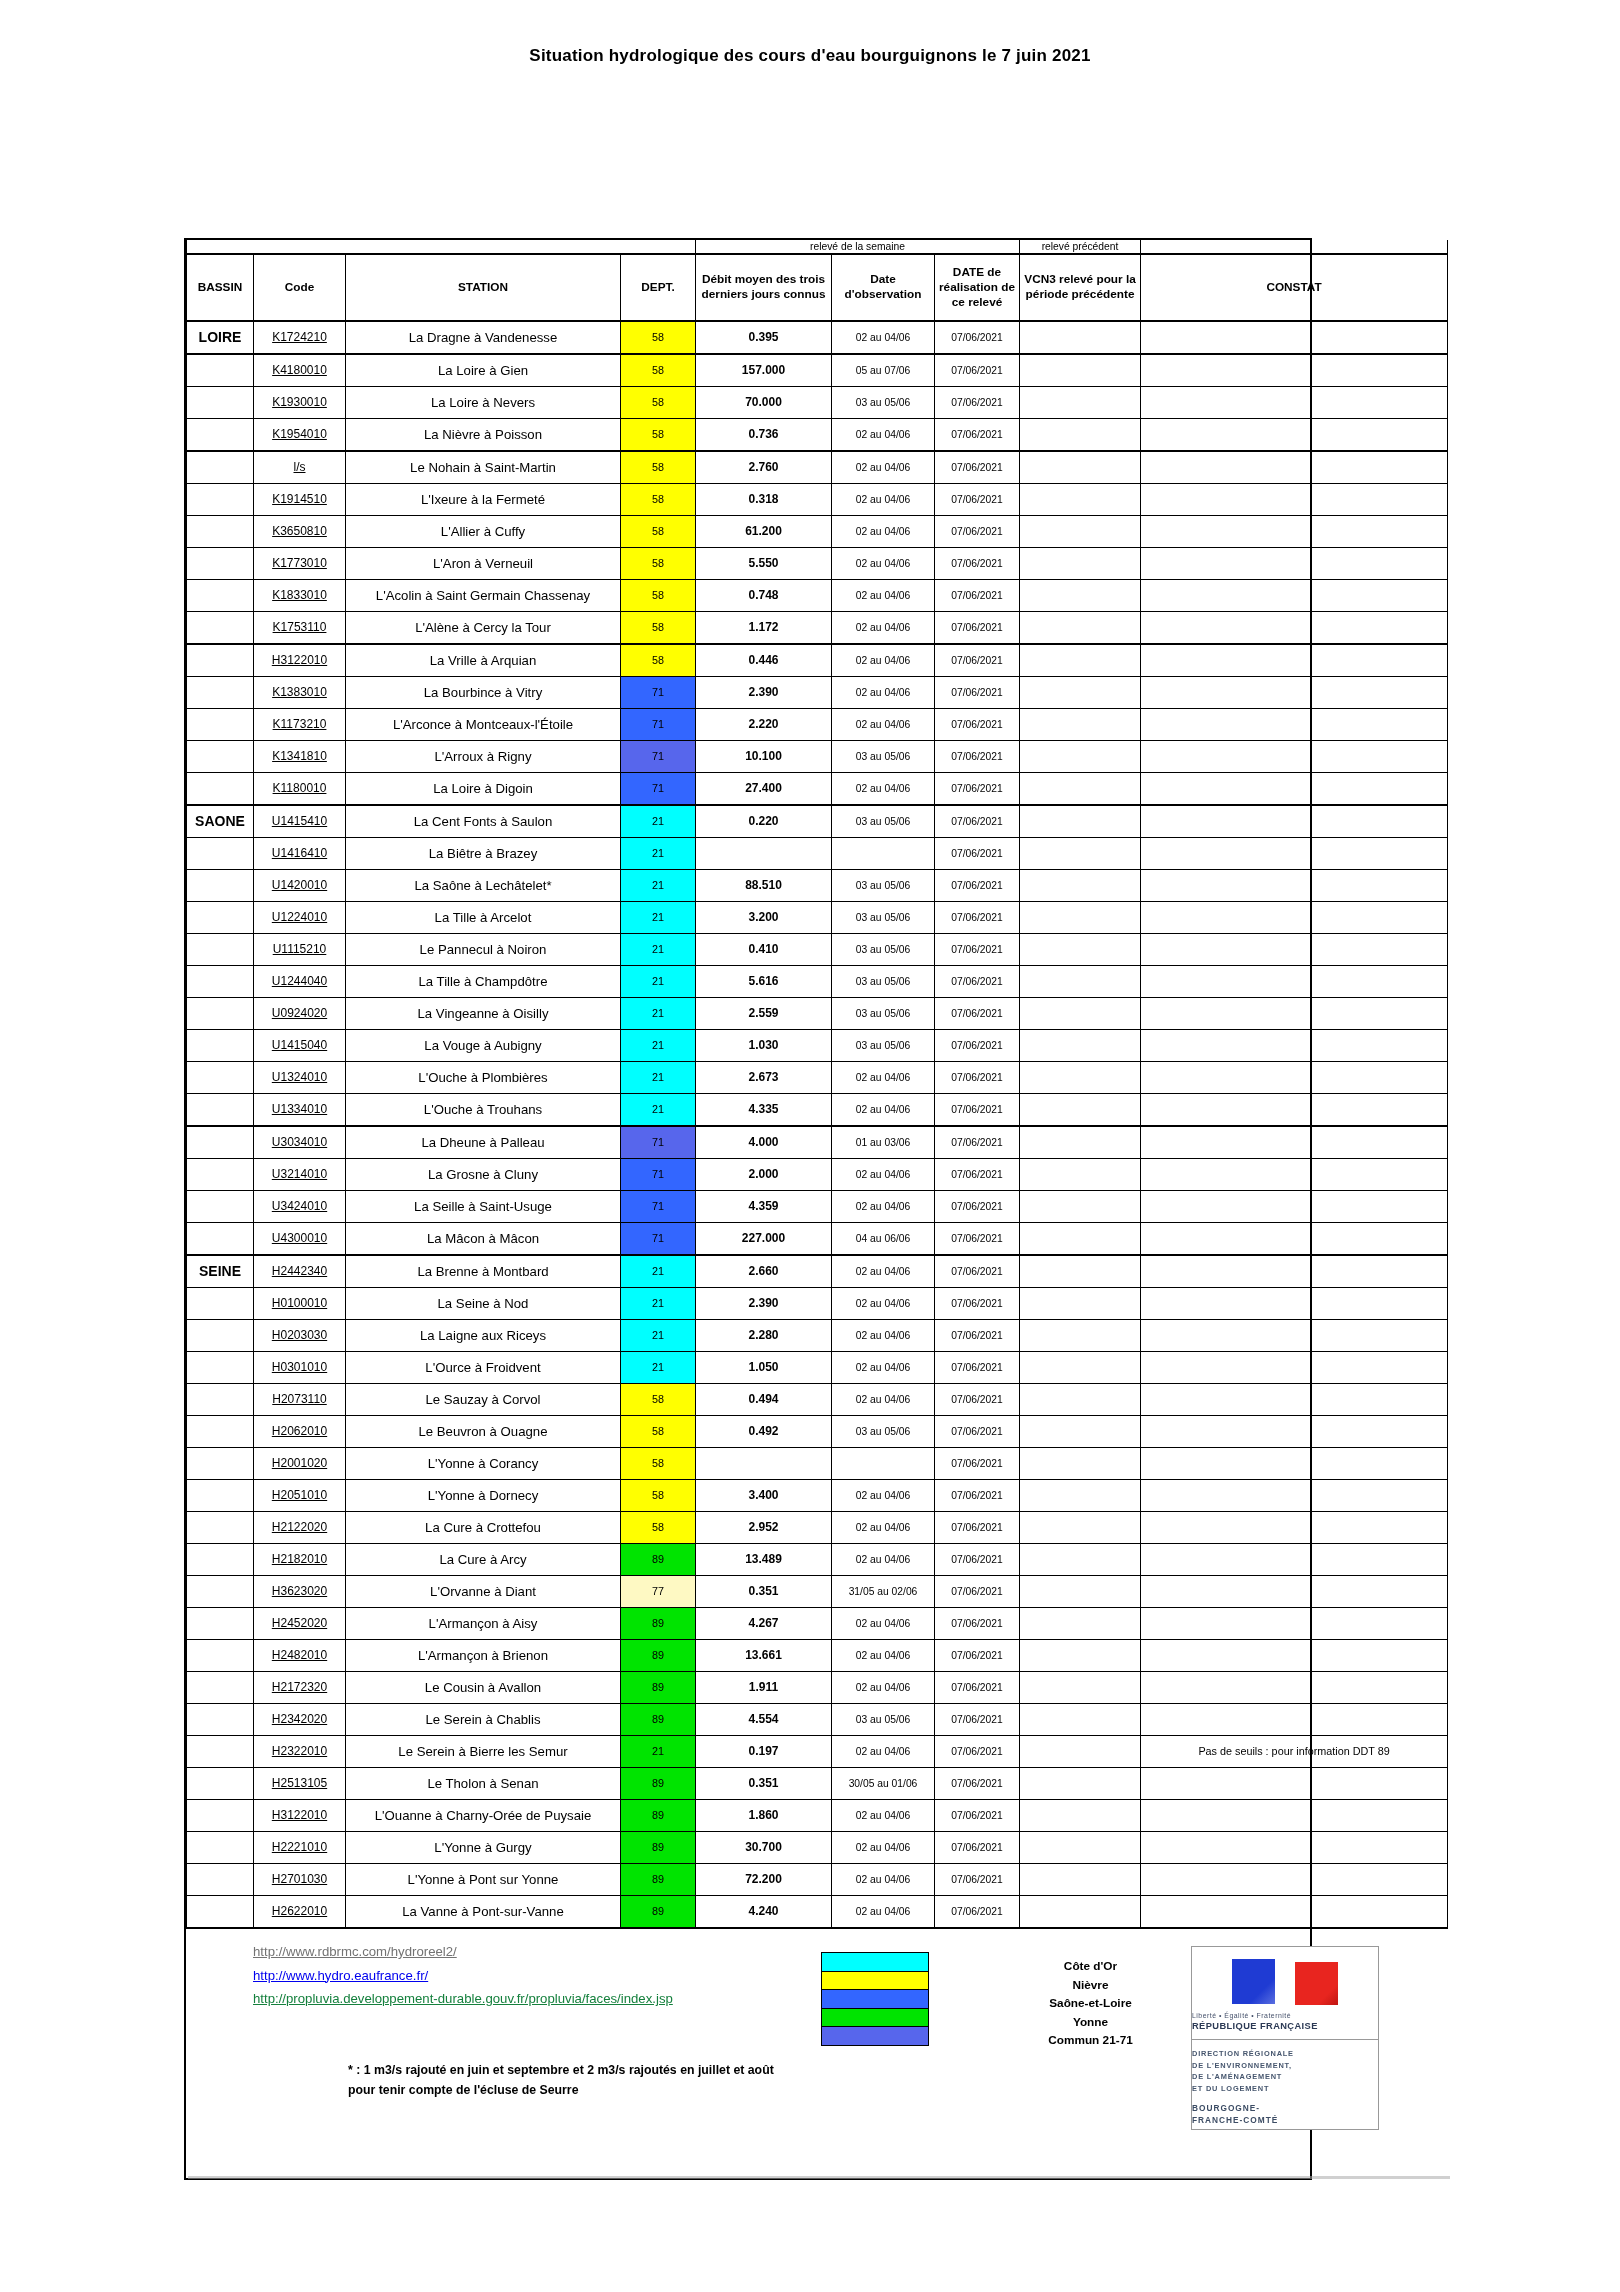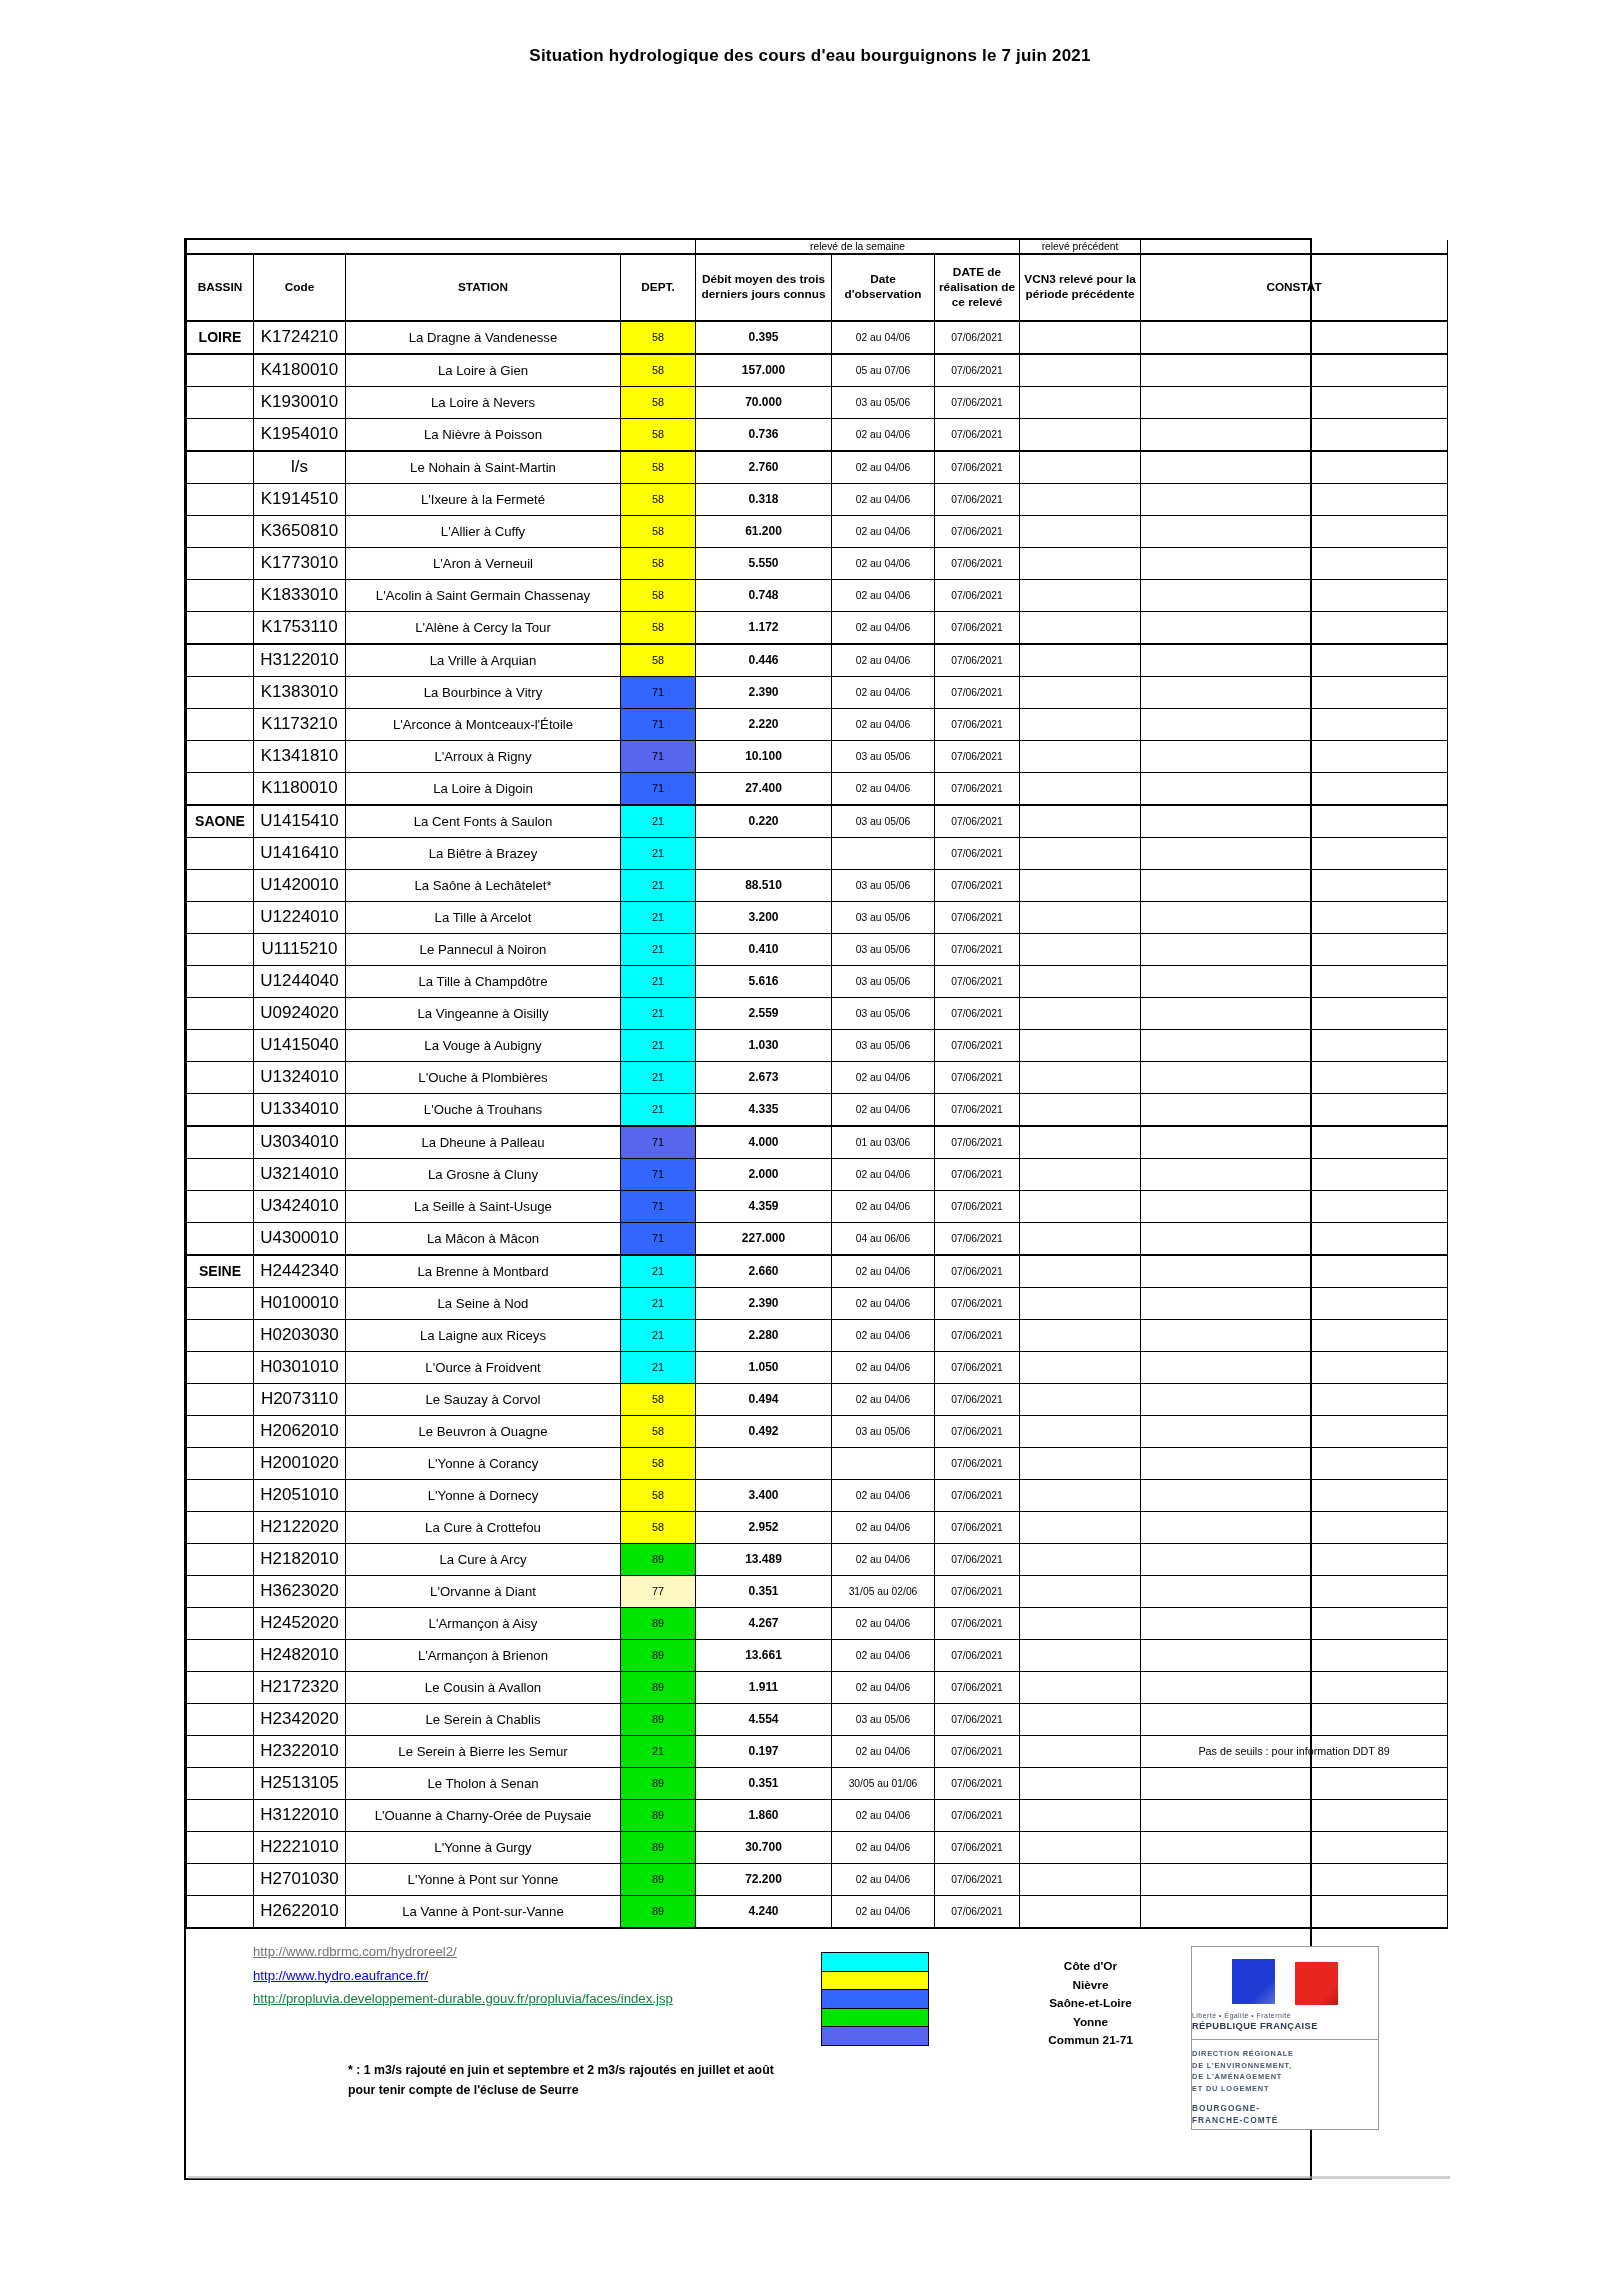--- a/index.html
+++ b/index.html
@@ -17,21 +17,21 @@
                  vertical-align:middle;overflow:hidden;white-space:nowrap;}
 
   tr.band td{height:12.7px;font-size:10.3px;border-top:none;white-space:nowrap;}
   tr.hdr td{height:65px;font-weight:bold;font-size:11.8px;line-height:1.25;
             border-top:2px solid #000;border-bottom:2.9px solid #000;
             white-space:normal;padding:0 3.9px;}
 
   tbody td{height:31px;}
   tr.thick td{border-bottom:2.9px solid #000;}
   .c-bassin{font-weight:bold;font-size:14px;}
-  .c-code{font-size:17px;}
+  .c-code{font-size:12px;text-decoration:underline;}
   .c-station{font-size:13.2px;}
   .c-dept{font-size:10.8px;}
   .c-debit{font-weight:bold;font-size:12px;}
   .c-date{font-size:10.3px;}
   .c-constat{font-size:10.8px;}
 
   .links{position:absolute;left:67px;top:1700px;font-size:13.2px;line-height:23.5px;}
   .links a{display:block;text-decoration:underline;}
 
   .legend-swatches{position:absolute;left:635px;top:1712px;width:108px;}

